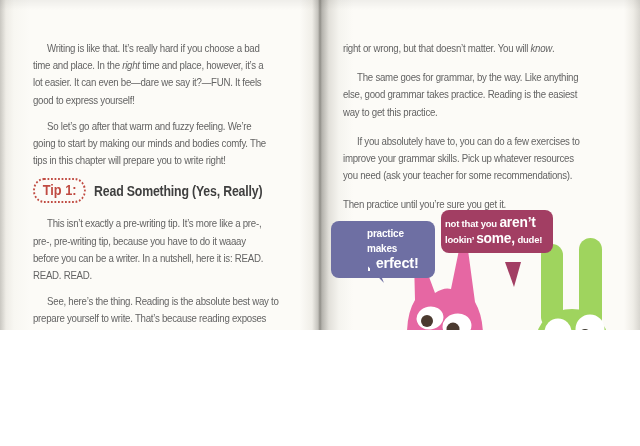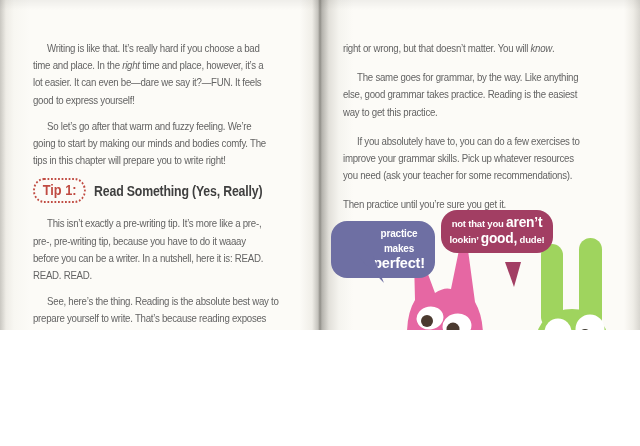--- a/index.html
+++ b/index.html
@@ -33,22 +33,22 @@
   }
   .tip-title{font-weight:bold; font-size:14px; color:#3f3f3f; letter-spacing:-0.2px; white-space:nowrap;}
   .page-num{
     position:absolute; width:26px; height:14px; border-radius:50%;
     background:#ee6f9d; color:#fff; font-size:9px; line-height:14px;
     text-align:center; font-weight:bold;
   }
   .num-left{left:162px; top:412px;}
   .num-right{left:459px; top:413px;}
   .bubble{
-    position:absolute; z-index:2; border-radius:16px; padding:5px 4px 6px 4px;
-    color:#fff; text-align:center; font-weight:bold; letter-spacing:-0.2px;
+    position:absolute; z-index:2; border-radius:8px; padding:5px 4px 6px 4px;
+    color:#fff; font-weight:bold; letter-spacing:-0.2px;
   }
   .bubble .line{line-height:15px;}
   .bubble .big{font-size:1.45em;}
   .bubble-purple{left:331px; top:221px; width:64px; background:#6e6fa3; font-size:10px;}
   .bubble-berry{left:441px; top:210px; width:104px; background:#a23e63; font-size:9.5px;}
   .tail{position:absolute; z-index:2;}
   .char{position:absolute; z-index:1;}
   .read-line{
     position:absolute; left:333px; top:381px; width:292px; text-align:right;
     font-family:"Liberation Serif", serif; font-weight:bold; font-size:23px;
@@ -83,21 +83,21 @@
   <div class="bubble bubble-purple" style="background: rgb(110, 111, 163); padding-left: 36px;">
     <div class="line">practice makes</div>
     <div class="line"><span class="big">perfect!</span></div>
   </div>
   <svg class="tail" style="left:356px;top:256px" width="30" height="28">
     <polygon points="2,0 17,0 28,27" fill="#6e6fa3"></polygon>
   </svg>
 
   <div class="bubble bubble-berry" style="background: rgb(162, 62, 99);">
     <div class="line">not that you <span class="big">aren’t</span></div>
-    <div class="line">lookin’ <span class="big">good,</span> dude!</div>
+    <div class="line">lookin’ <span class="big">some,</span> dude!</div>
   </div>
   <svg class="tail" style="left:502px;top:262px" width="26" height="26">
     <polygon points="3,0 19,0 12,25" fill="#a23e63"></polygon>
   </svg>
 
   <svg class="char" style="left:390px;top:244px" width="102" height="140" viewBox="0 0 102 140">
     <ellipse cx="54" cy="132" rx="28" ry="5" fill="#b3aea8"></ellipse>
     <path d="M86 120 Q99 125 95 107" stroke="#e667a3" stroke-width="7" fill="none" stroke-linecap="round"></path>
     <path d="M24 16 Q27 7 32 14 L45 49 Q54 43 61 45 L69 6 Q74 -2 78 6 L85 58 Q93 72 93 92 Q93 121 55 125 Q18 123 17 90 Q17 69 25 56 Z" fill="#e667a3"></path>
     <ellipse cx="40" cy="74" rx="13.5" ry="11.5" fill="#ffffff" transform="rotate(-10 40 74)"></ellipse>

